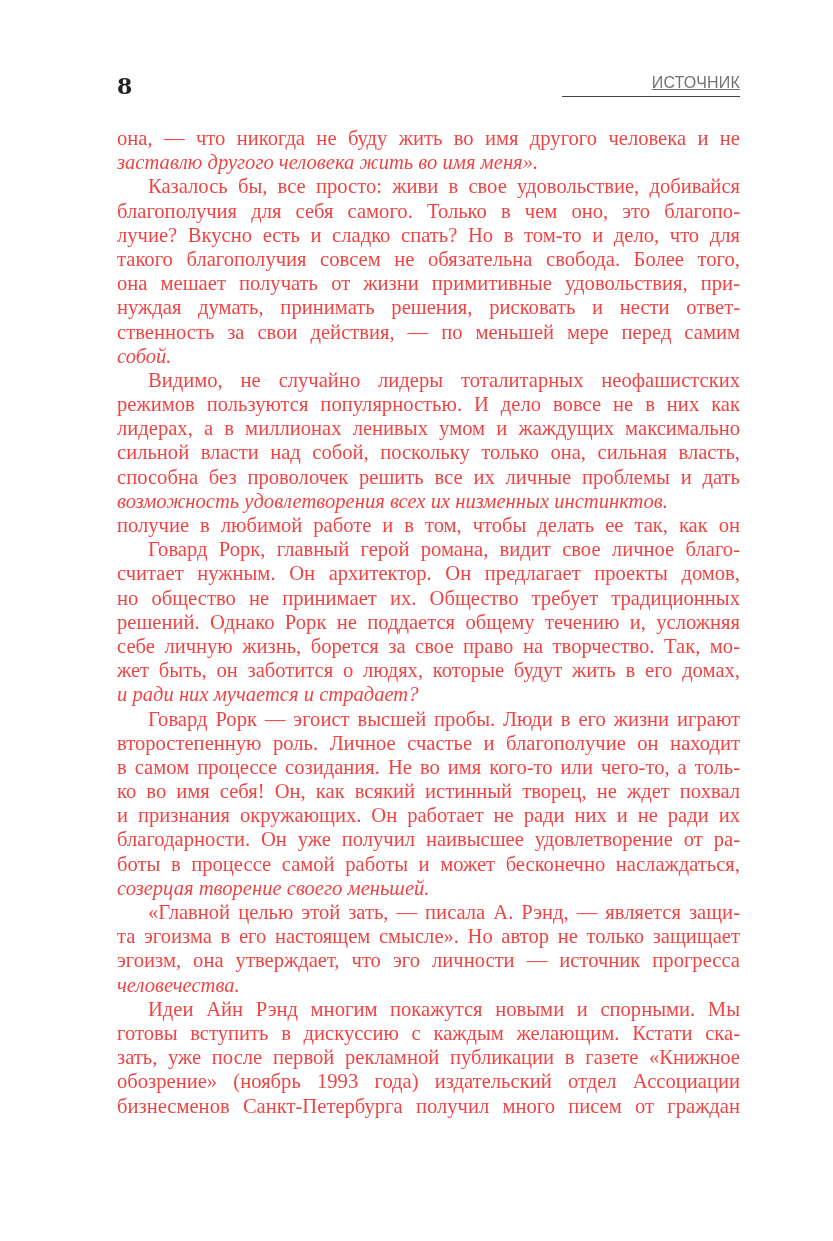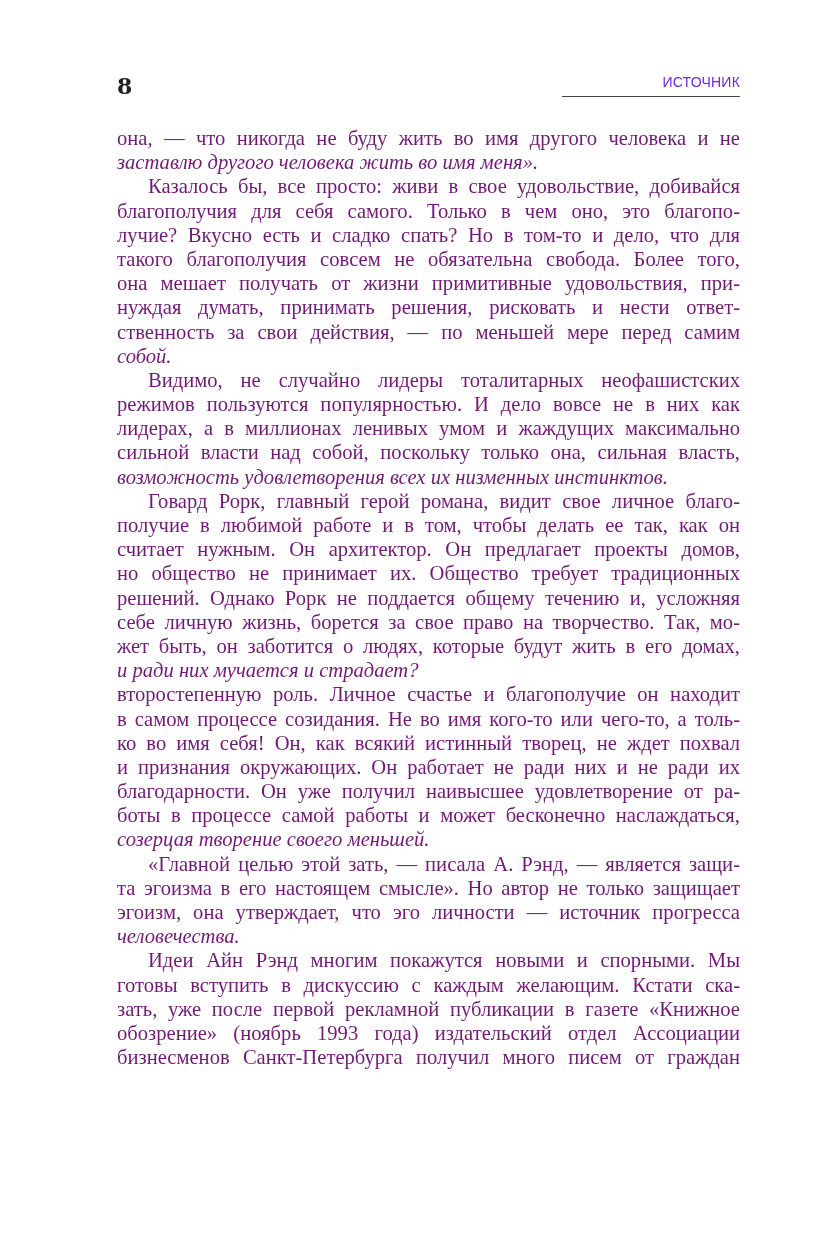--- a/index.html
+++ b/index.html
@@ -22,41 +22,42 @@
     font-weight: bold;
     font-size: 22px;
     line-height: 28px;
     color: #222;
   }
   .running-header {
     position: absolute;
     right: 93px;
     top: 74px;
     font-family: "Liberation Sans", sans-serif;
-    font-size: 14px;
+    font-size: 16px;
     letter-spacing: 0.2px;
-    color: #6d28d9;
+    color: #737373;
+    text-decoration: underline;
   }
   .header-rule {
     position: absolute;
     left: 562px;
     width: 178px;
     top: 96px;
     height: 0;
     border-top: 1.3px solid #444;
   }
   .body-text {
     position: absolute;
     left: 117px;
     top: 126px;
     width: 623px;
     font-family: "Liberation Serif", serif;
     font-size: 20.6px;
     line-height: 24.2px;
-    color: #701a75;
+    color: #ef4444;
   }
   .body-text p {
     margin: 0;
     text-align: justify;
     text-align-last: left;
   }
   .line {
     display: block;
     text-align: justify;
     text-align-last: justify;
@@ -92,33 +93,35 @@
       <span class="line">она мешает получать от жизни примитивные удовольствия, при-</span>
       <span class="line">нуждая думать, принимать решения, рисковать и нести ответ-</span>
       <span class="line">ственность за свои действия, — по меньшей мере перед самим</span>
       <span class="line last">собой.</span>
     </p>
     <p>
       <span class="line indent">Видимо, не случайно лидеры тоталитарных неофашистских</span>
       <span class="line">режимов пользуются популярностью. И дело вовсе не в них как</span>
       <span class="line">лидерах, а в миллионах ленивых умом и жаждущих максимально</span>
       <span class="line">сильной власти над собой, поскольку только она, сильная власть,</span>
+      <span class="line">способна без проволочек решить все их личные проблемы и дать</span>
       <span class="line last">возможность удовлетворения всех их низменных инстинктов.</span>
     </p>
     <p>
+      <span class="line">получие в любимой работе и в том, чтобы делать ее так, как он</span>
       <span class="line indent">Говард Рорк, главный герой романа, видит свое личное благо-</span>
-      <span class="line">получие в любимой работе и в том, чтобы делать ее так, как он</span>
       <span class="line">считает нужным. Он архитектор. Он предлагает проекты домов,</span>
       <span class="line">но общество не принимает их. Общество требует традиционных</span>
       <span class="line">решений. Однако Рорк не поддается общему течению и, усложняя</span>
       <span class="line">себе личную жизнь, борется за свое право на творчество. Так, мо-</span>
       <span class="line">жет быть, он заботится о людях, которые будут жить в его домах,</span>
       <span class="line last">и ради них мучается и страдает?</span>
     </p>
     <p>
+      <span class="line indent">Говард Рорк — эгоист высшей пробы. Люди в его жизни играют</span>
       <span class="line">второстепенную роль. Личное счастье и благополучие он находит</span>
       <span class="line">в самом процессе созидания. Не во имя кого-то или чего-то, а толь-</span>
       <span class="line">ко во имя себя! Он, как всякий истинный творец, не ждет похвал</span>
       <span class="line">и признания окружающих. Он работает не ради них и не ради их</span>
       <span class="line">благодарности. Он уже получил наивысшее удовлетворение от ра-</span>
       <span class="line">боты в процессе самой работы и может бесконечно наслаждаться,</span>
       <span class="line last">созерцая творение своего меньшей.</span>
     </p>
     <p>
       <span class="line indent">«Главной целью этой зать, — писала А. Рэнд, — является защи-</span>

